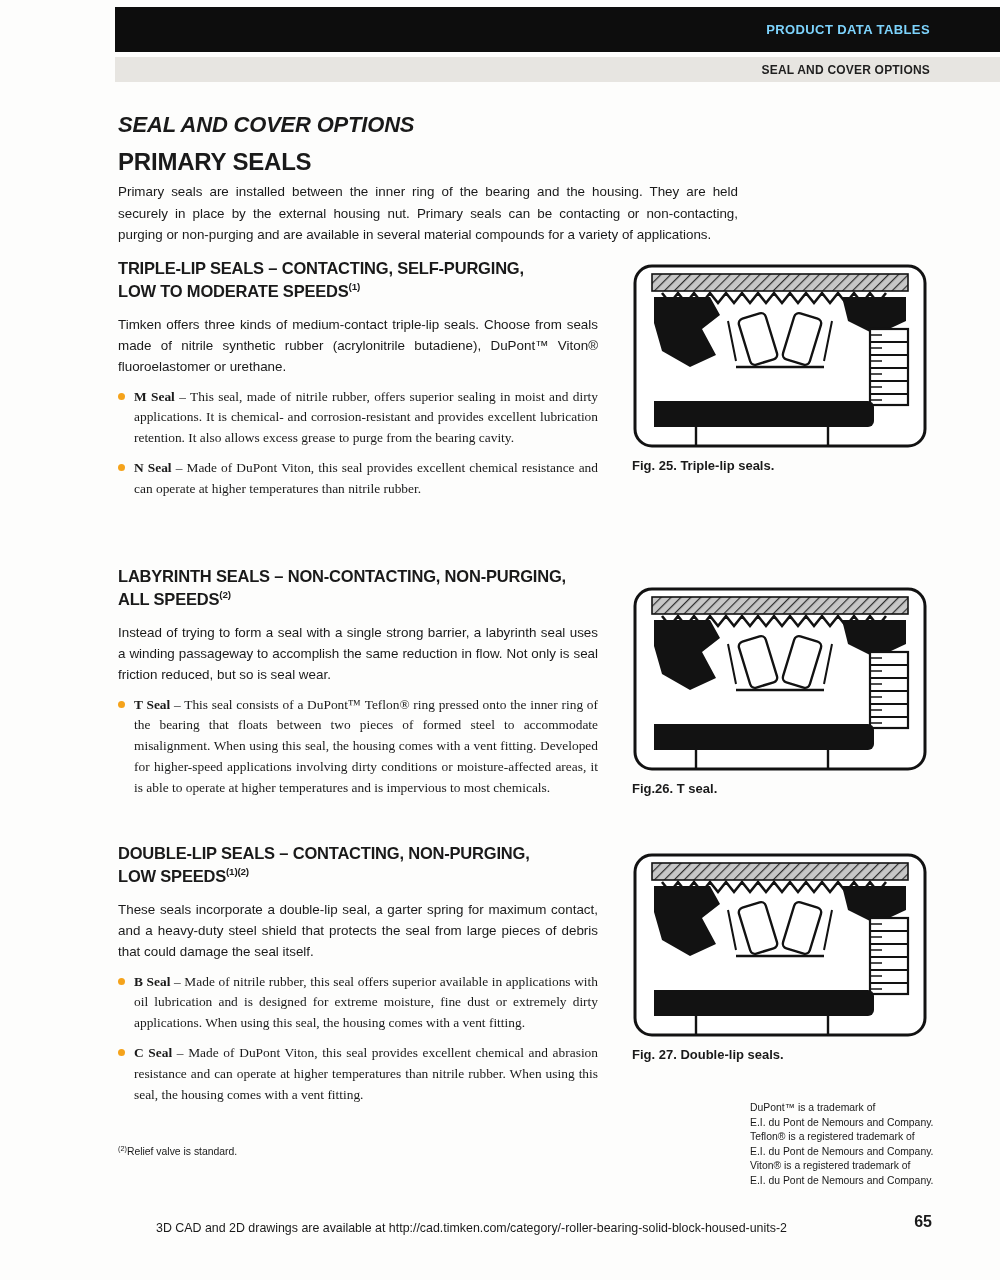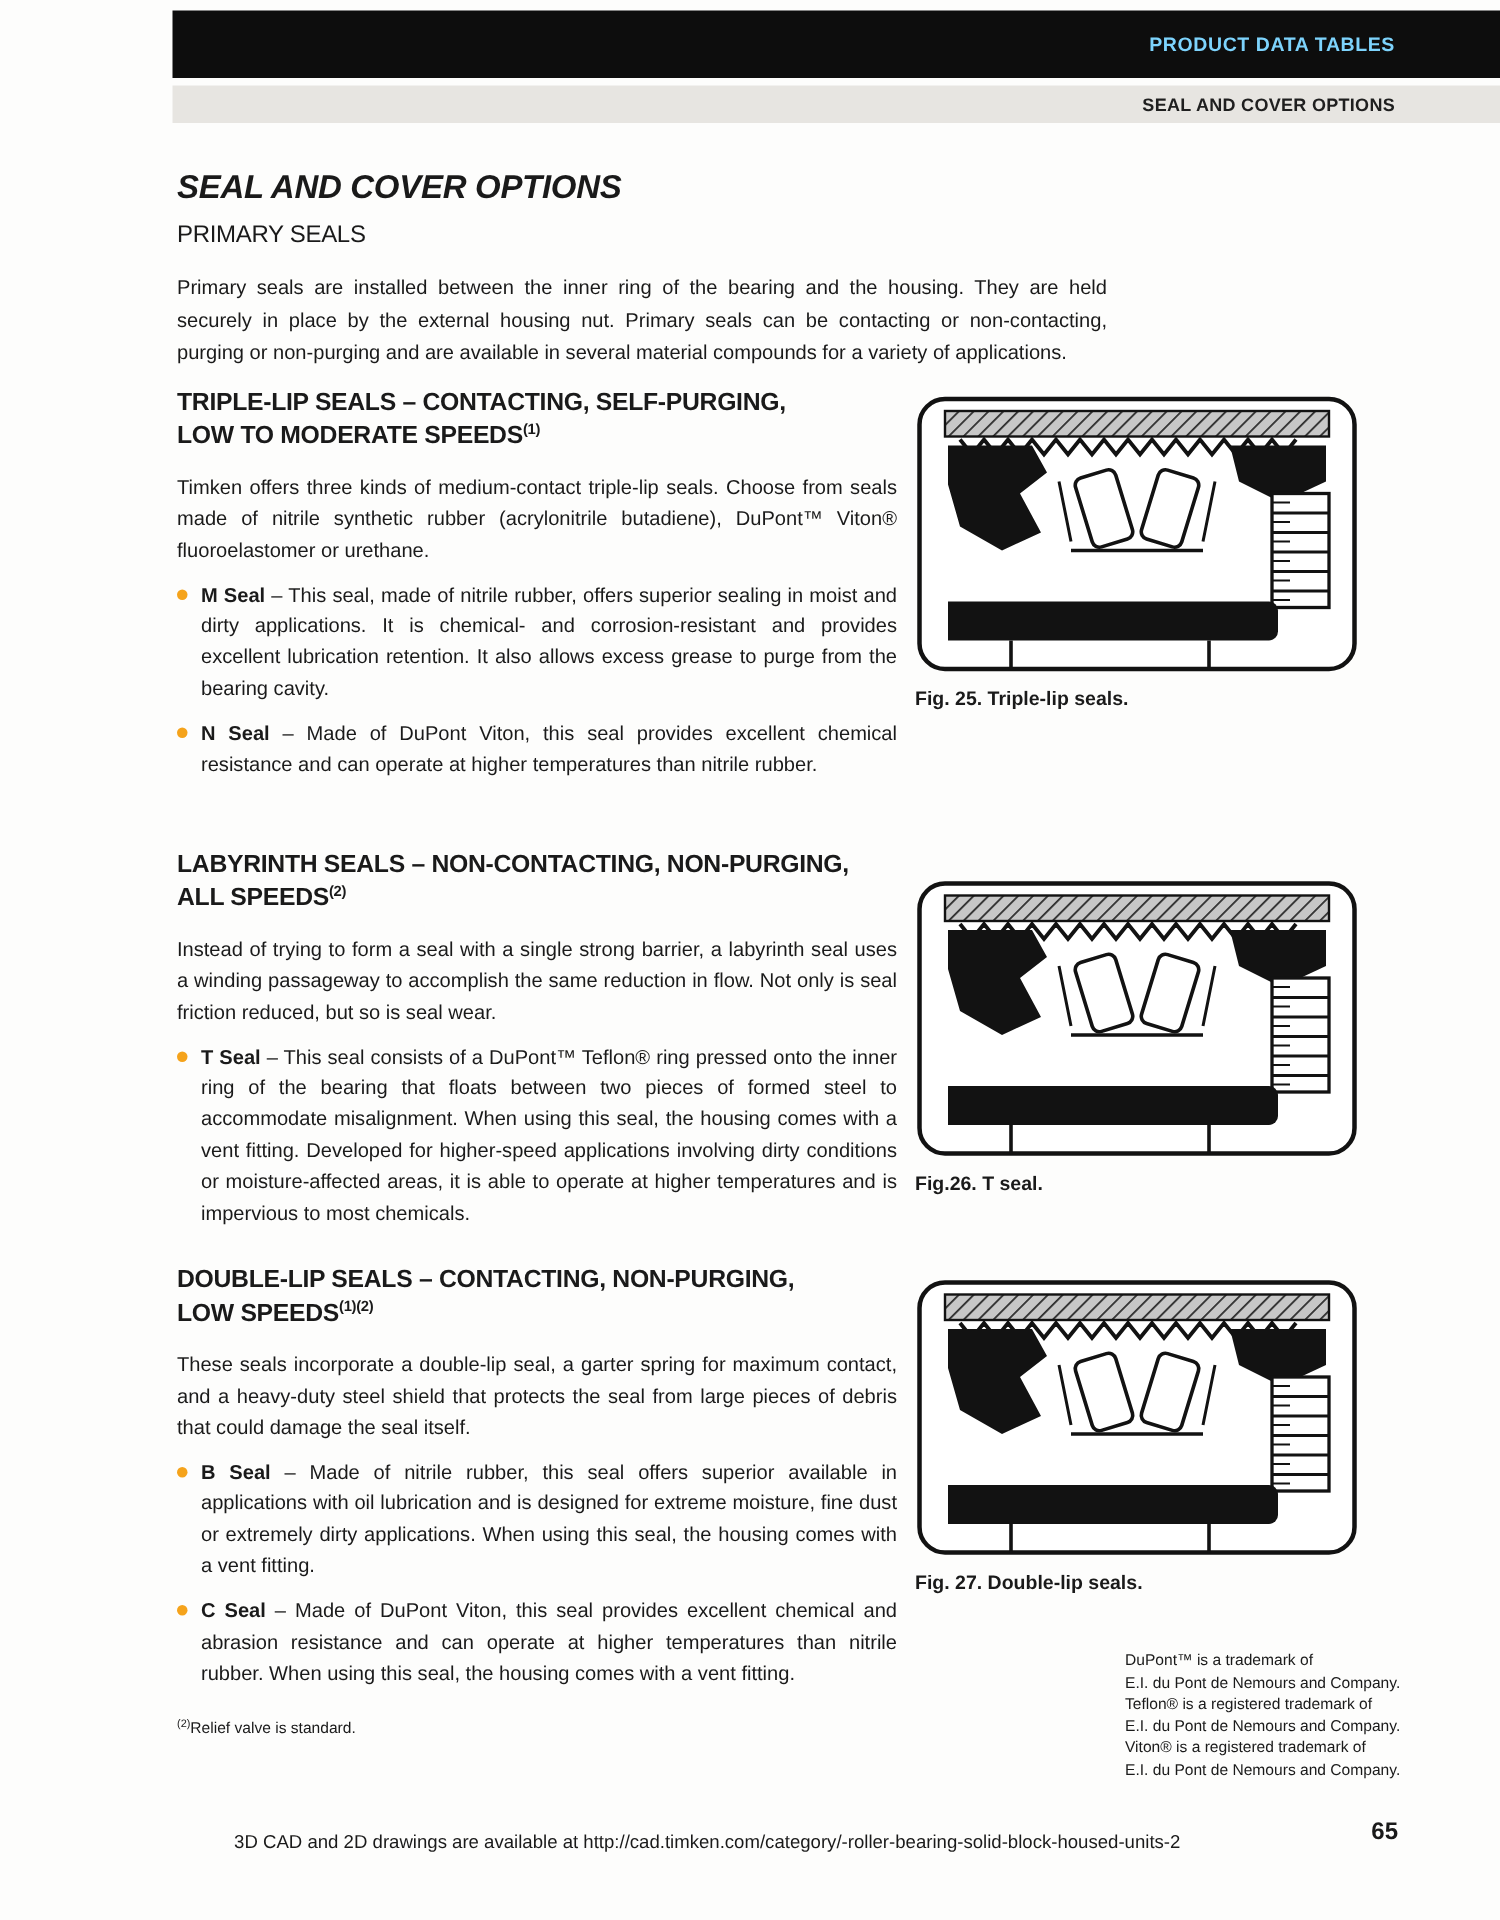--- a/index.html
+++ b/index.html
@@ -23,45 +23,45 @@
     padding-right:70px;
   }
   .subbar-text { color:#1f1f1f; font-weight:bold; font-size:12px; letter-spacing:.2px; }
 
   .title {
     position:absolute; left:118px; top:112px;
     font-size:22px; font-style:italic; font-weight:bold; letter-spacing:-.2px;
   }
   .subtitle {
     position:absolute; left:118px; top:148px;
-    font-size:16px; font-weight:normal; letter-spacing:-.2px;
+    font-size:24px; font-weight:bold; letter-spacing:-.2px;
   }
   .intro {
     position:absolute; left:118px; top:181px; width:620px;
     font-size:13.4px; line-height:1.62; text-align:justify;
   }
 
   .sec { position:absolute; left:118px; width:480px; }
   .sec1 { top:258px; }
   .sec2 { top:566px; }
   .sec3 { top:843px; }
   .sec-h { font-size:16.5px; font-weight:bold; line-height:1.32; letter-spacing:-.2px; }
   .sec-h sup { font-size:60%; vertical-align:super; }
   .sec-p { margin-top:12px; font-size:13.4px; line-height:1.58; text-align:justify; }
-  ul.bullets { list-style:none; margin-top:4px; }
+  ul.bullets { list-style:none; margin-top:4px;font-family:Liberation Serif, serif; }
   ul.bullets li {
     position:relative; margin-top:9px; padding-left:16px;
     font-size:13.4px; line-height:1.56; text-align:justify;
   }
   ul.bullets li::before {
     content:""; position:absolute; left:0; top:6px; width:7px; height:7px;
     border-radius:50%; background:#F5A31B;
   }
 
-  .fig { position:absolute; left:610px; width:296px; }
+  .fig { position:absolute; left:632px; width:296px; }
   .fig1 { top:263px; }
   .fig2 { top:586px; }
   .fig3 { top:852px; }
   .figbox svg { display:block; width:296px; height:186px; }
   .figcap { margin-top:9px; font-size:13px; font-weight:bold; }
 
   .footnotes { position:absolute; left:118px; top:1144px; width:552px; font-size:10.4px; line-height:1.4; }
   .footnotes .fn { padding-left:9px; text-indent:-9px; }
   .footnotes sup { font-size:70%; vertical-align:super; }
 

